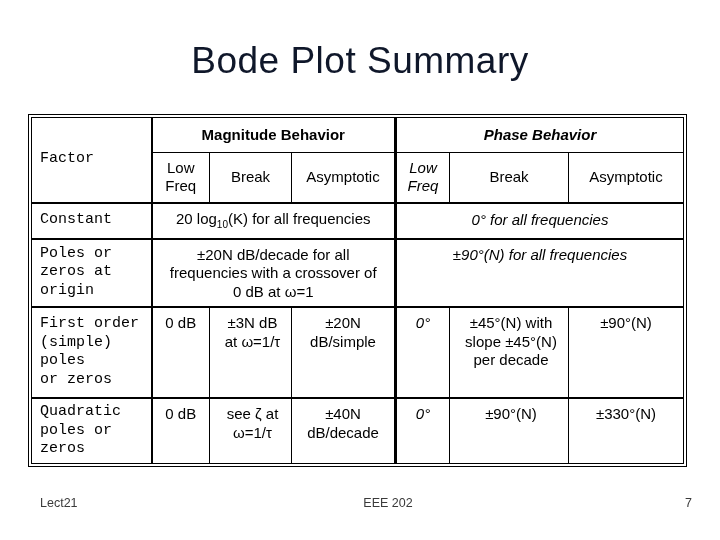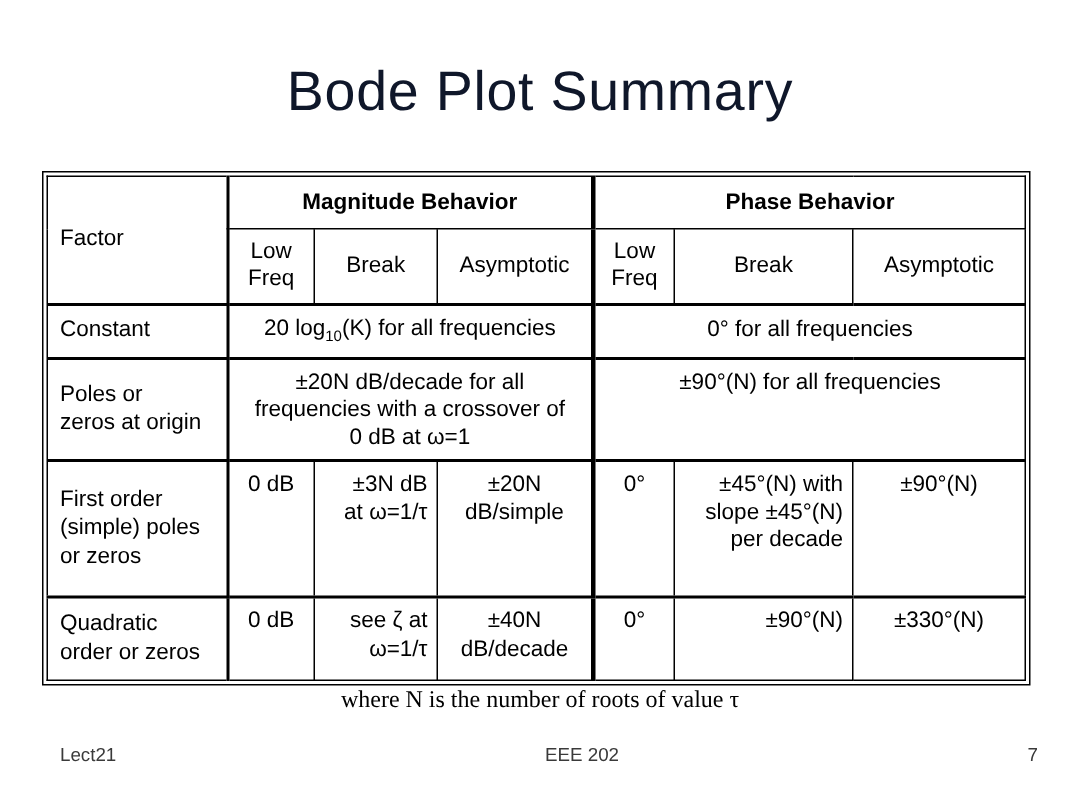--- a/index.html
+++ b/index.html
@@ -15,26 +15,26 @@
     position:absolute;left:28px;top:114px;
     border:1px solid #000;padding:2px;background:#fff;
   }
   table{border-collapse:collapse;table-layout:fixed;}
   td{
     border:1px solid #000;font-size:15px;line-height:1.25;
     padding:4px 6px;white-space:pre-line;overflow:hidden;
   }
   .group{font-weight:bold;text-align:center;vertical-align:middle;font-size:15px;margin-left:16px;}
   .subh{text-align:center;vertical-align:middle;}
-  .factor{text-align:left;vertical-align:middle;padding-left:8px;border-right-width:2px;}
-  .divider{border-left:3px solid #000;}
+  .factor{text-align:left;vertical-align:middle;padding-left:8px;border-right-width:2px;font-family:Liberation Mono, monospace;}
+  .divider{border-left:3px solid #000;font-style:italic;}
   .hb{border-bottom-width:2px;}           
   .bb2{border-bottom-width:2px;}
   .c{text-align:center;}
-  .l{text-align:right;padding-left:10px;}
+  .l{text-align:center;padding-left:10px;}
   .vt{vertical-align:top;padding-top:6px;}
   .vm{vertical-align:middle;}
   .footnote{
     position:absolute;top:458px;left:0;width:100%;text-align:center;
     font-family:"Liberation Serif", serif;font-size:16px;color:#000;
   }
   .footer{
     position:absolute;top:496px;left:0;width:100%;
     font-size:12.5px;color:#3a3a3a;
   }
@@ -104,35 +104,34 @@
 dB/simple</td>
           <td class="c vt bb2 divider">0°</td>
           <td class="l vt bb2">±45°(N) with
 slope ±45°(N)
 per decade</td>
           <td class="c vt bb2">±90°(N)</td>
         </tr>
 
         <tr style="height:56px">
           <td class="factor vm">Quadratic
-order or zeros</td>
+poles or zeros</td>
           <td class="c vt">0 dB</td>
           <td class="l vt">see ζ at
 ω=1/τ</td>
           <td class="c vt">±40N
 dB/decade</td>
           <td class="c vt divider">0°</td>
           <td class="l vt">±90°(N)</td>
           <td class="c vt">±330°(N)</td>
         </tr>
       </tbody>
     </table>
   </div>
 
-  <div class="footnote">where N is the number of roots of value τ</div>
 
   <div class="footer">
     <span class="fc">EEE 202</span>
     <span class="fl">Lect21</span>
     <span class="fr">7</span>
   </div>
 
 </div>
 
 </body></html>

